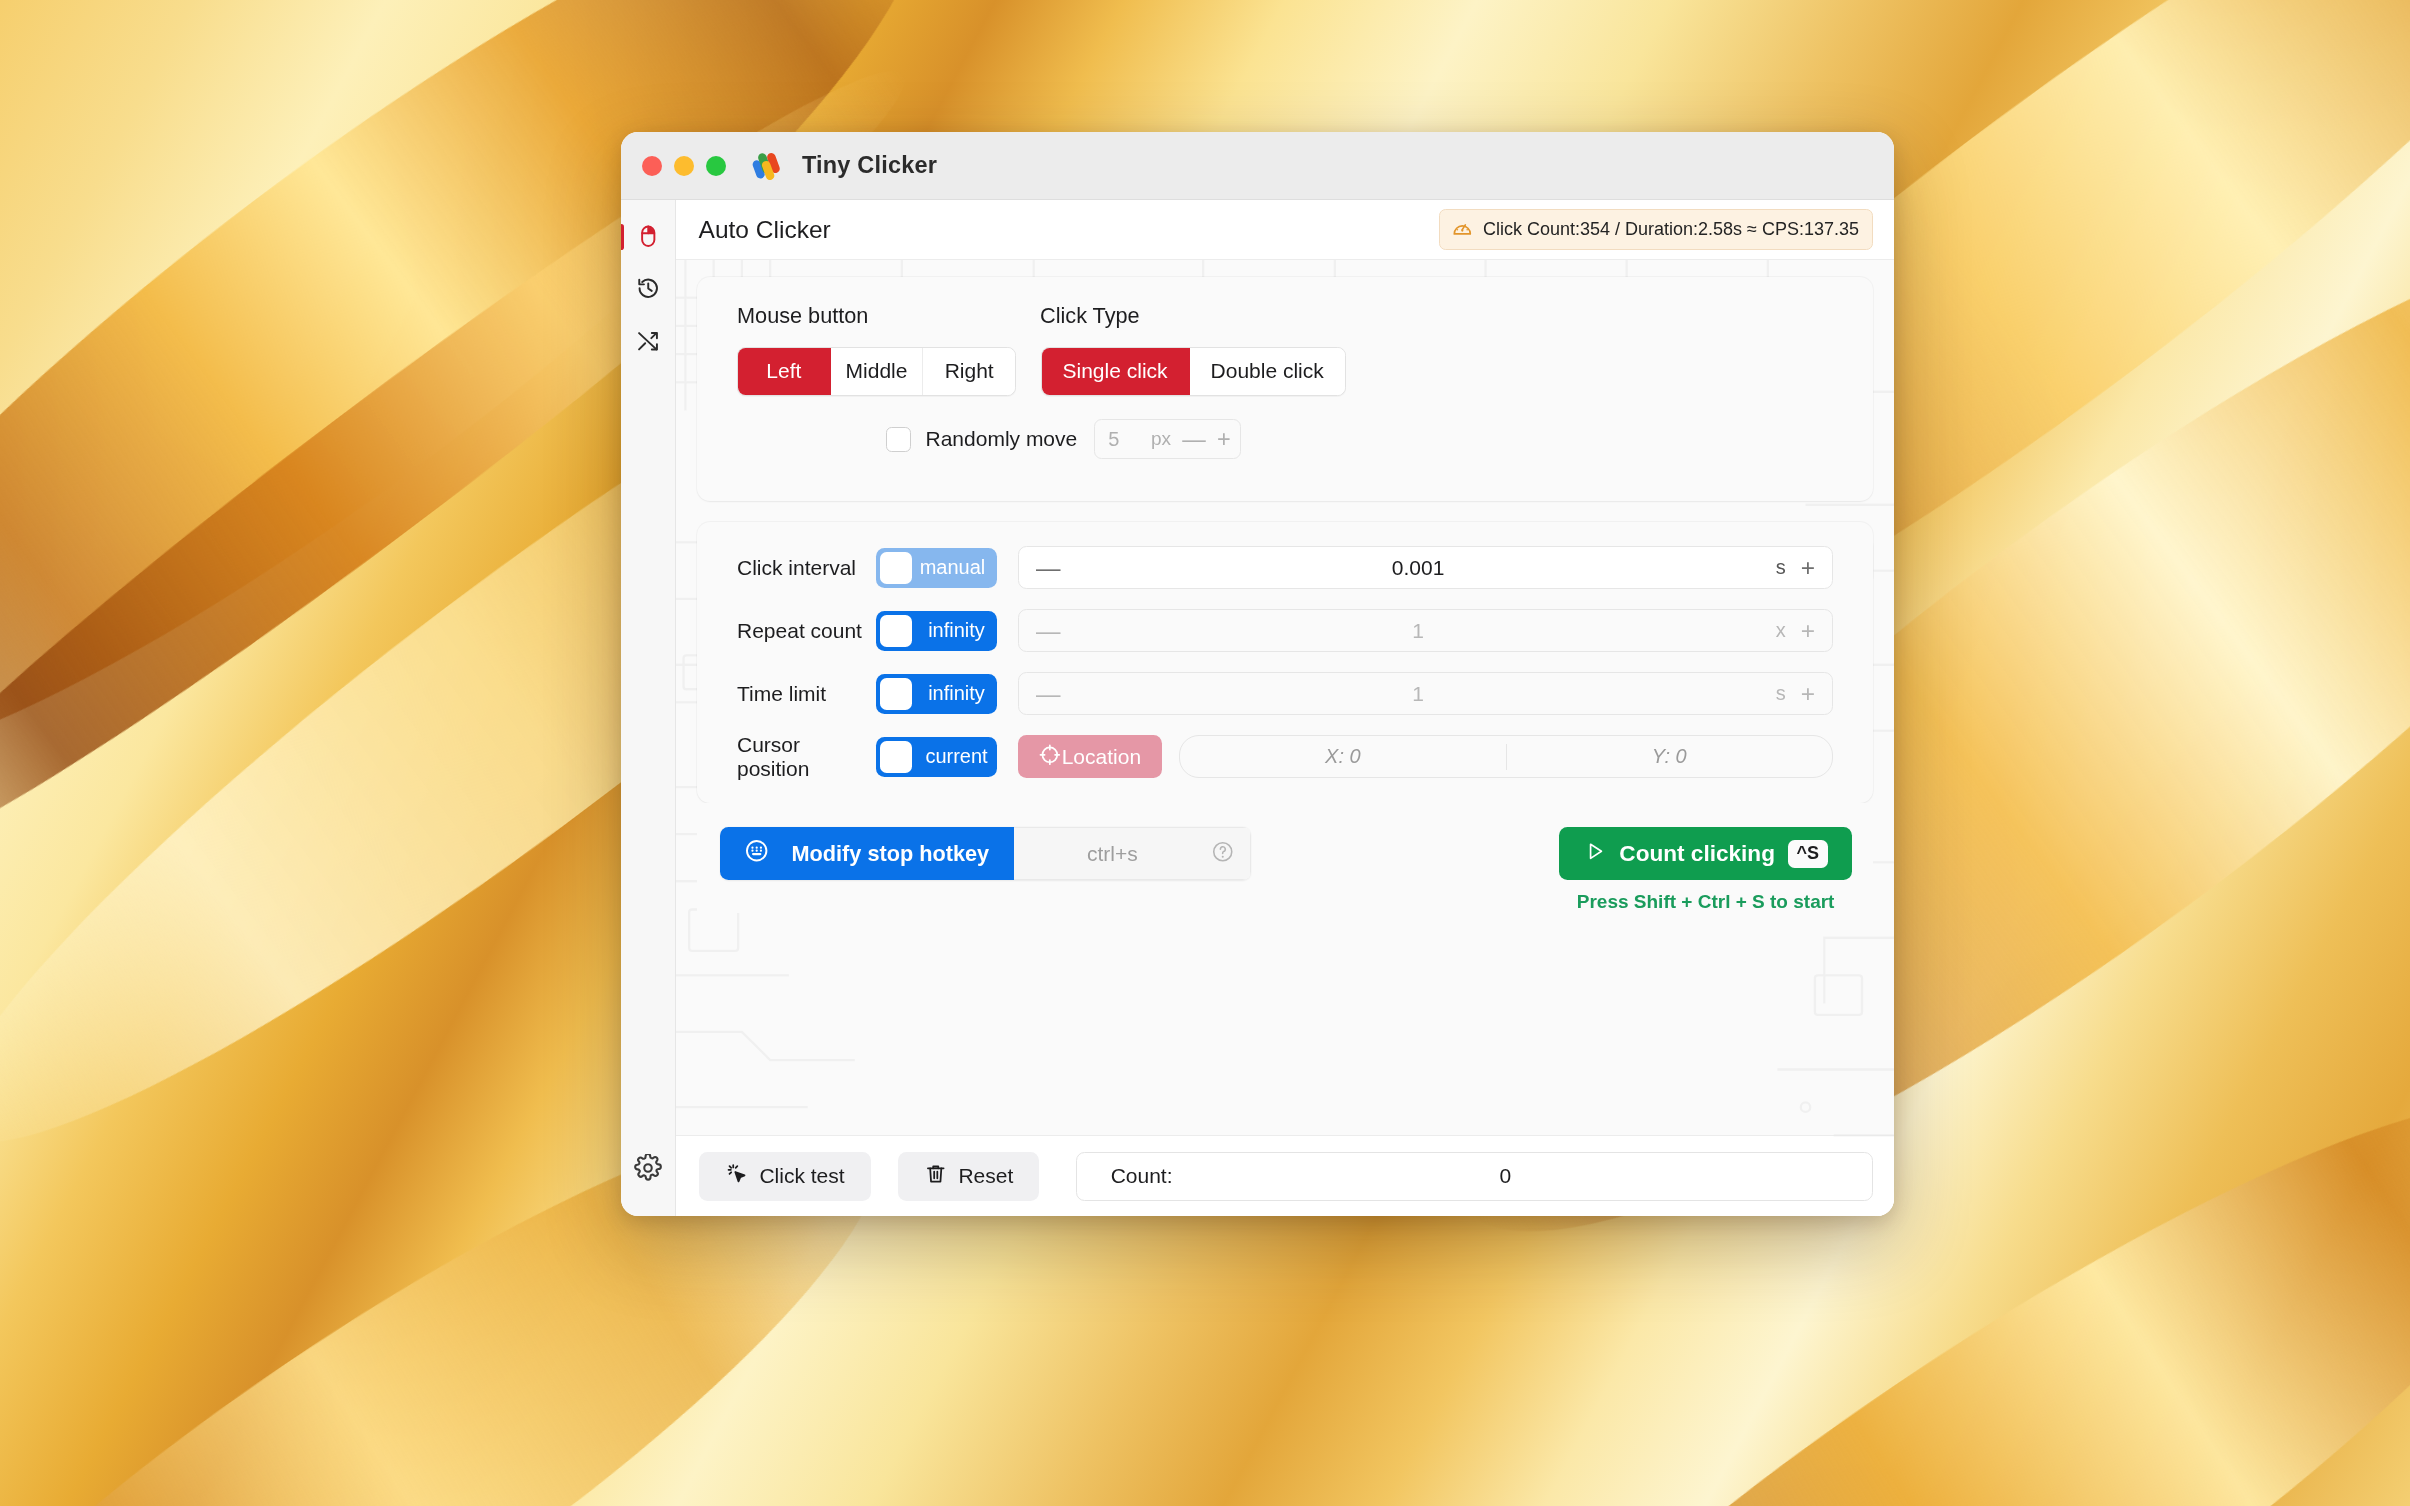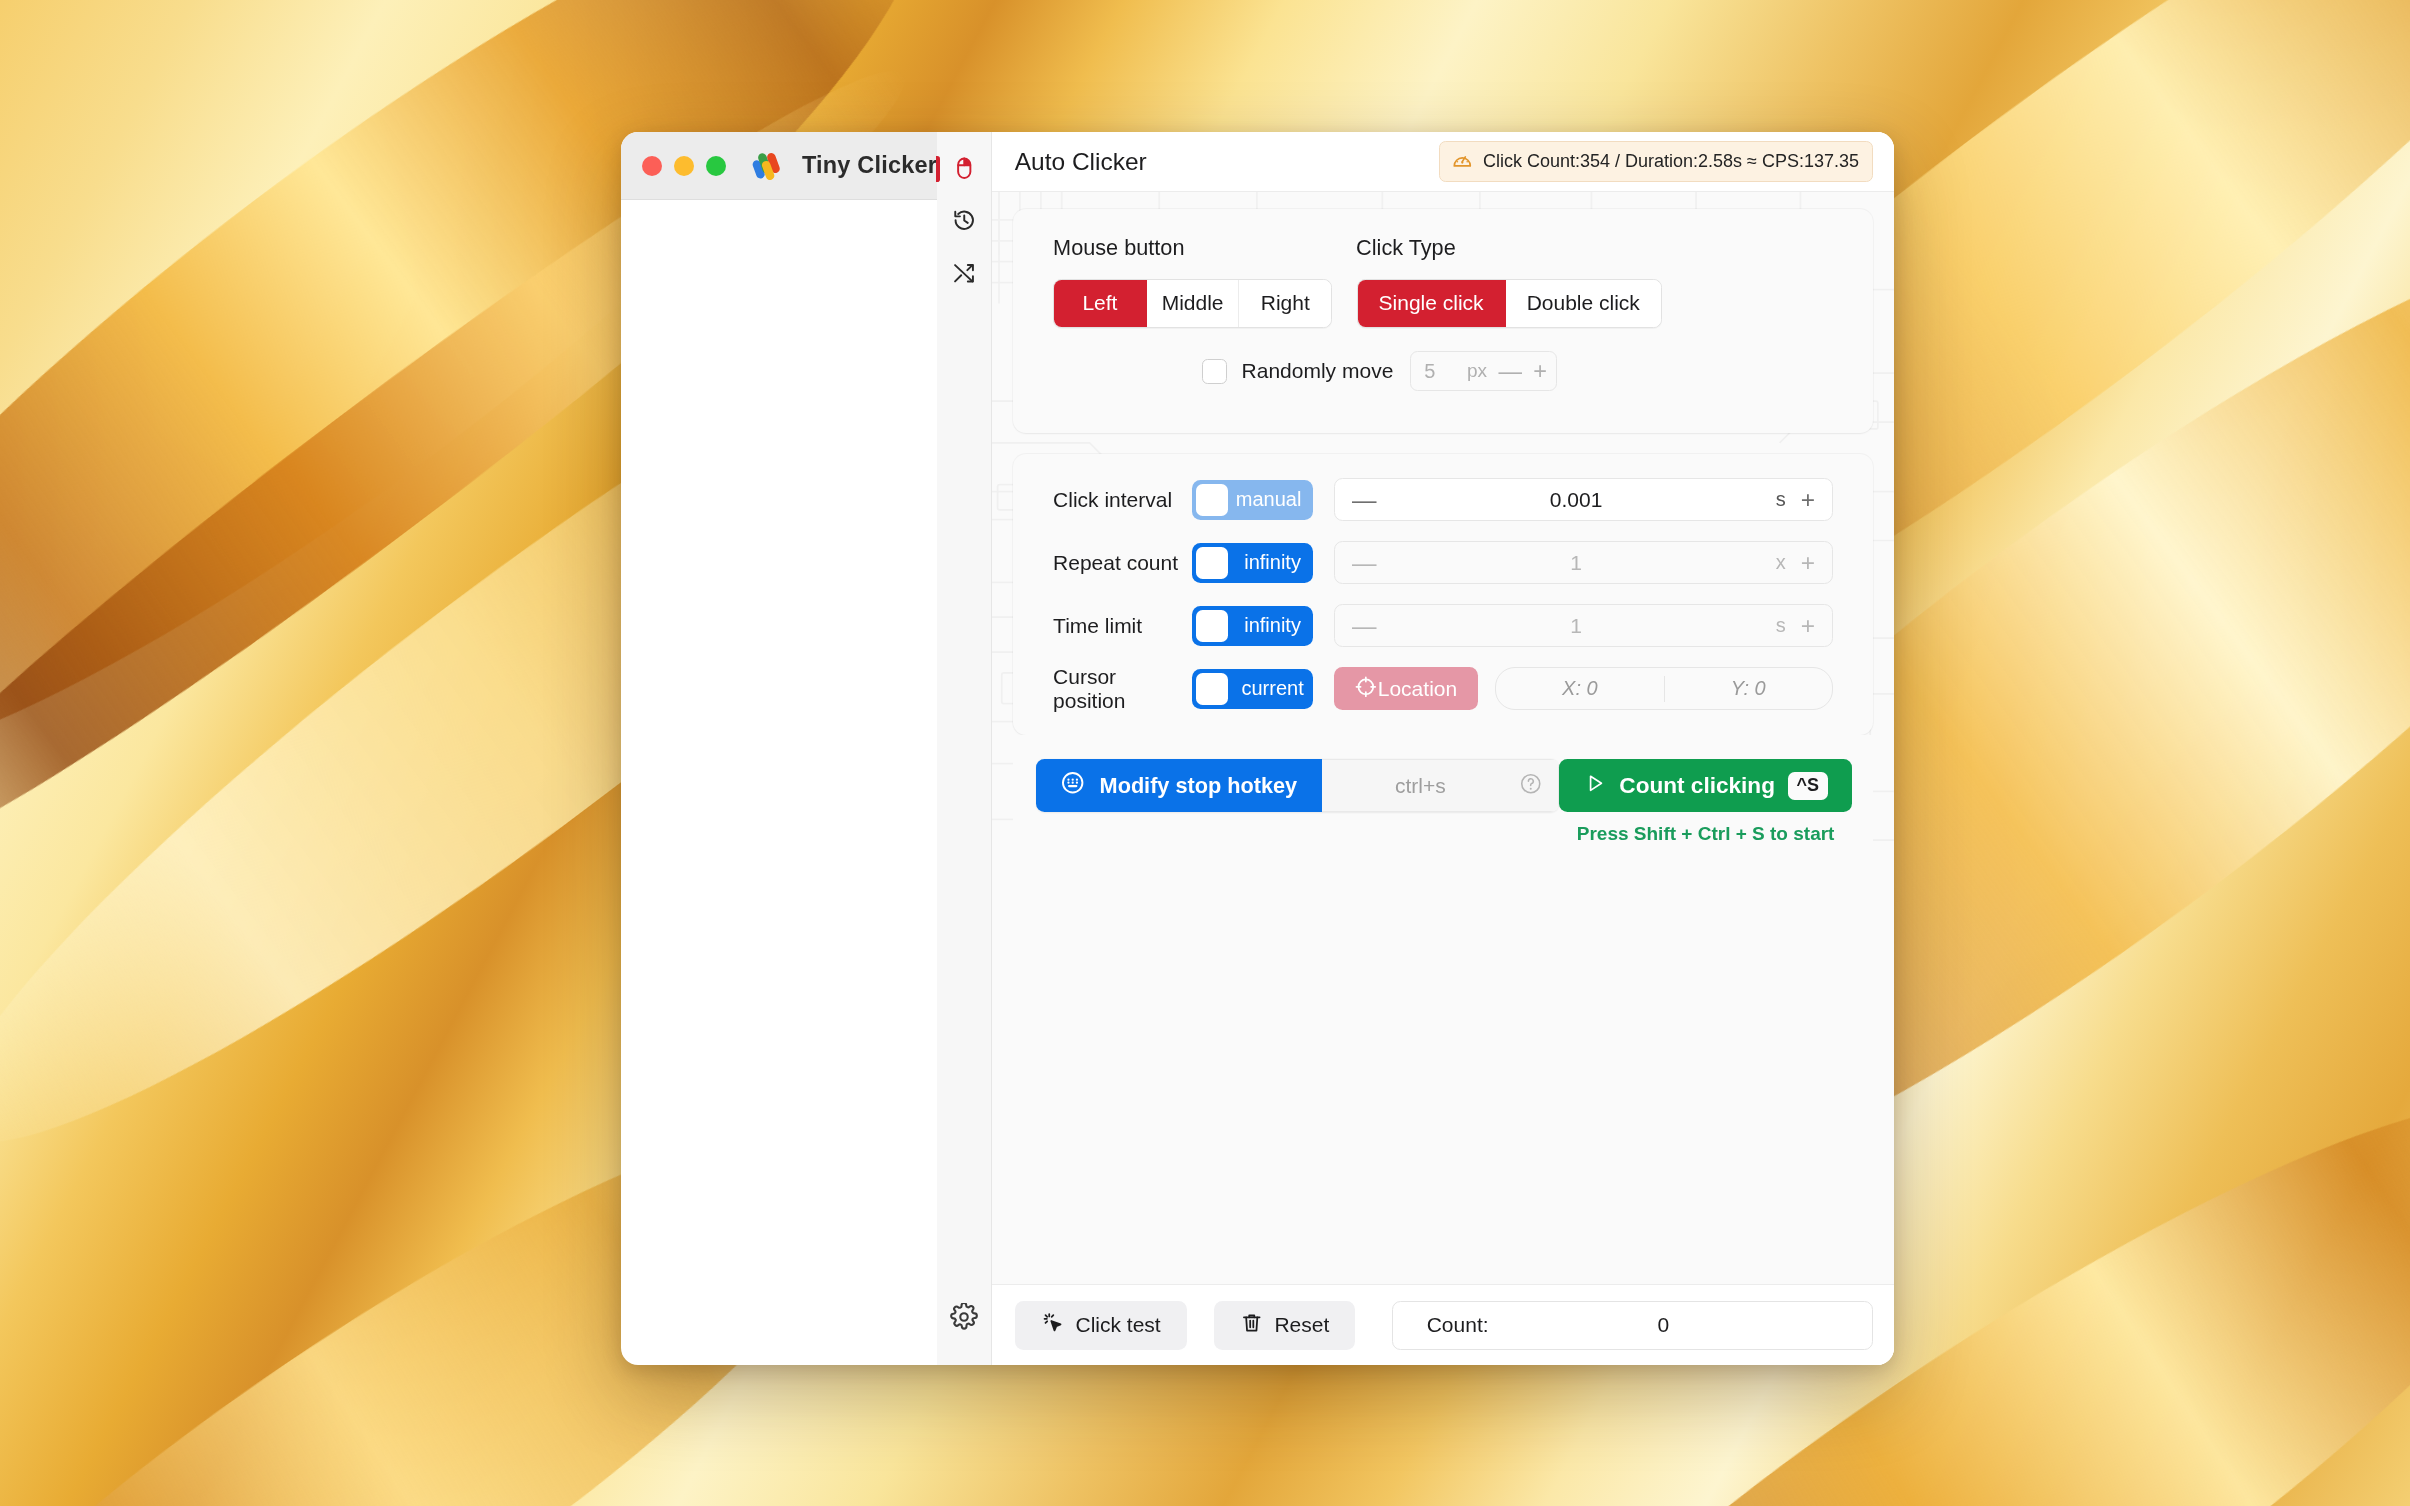--- a/index.html
+++ b/index.html
@@ -88,27 +88,27 @@
       rgba(252,220,136,0.9) 52%, rgba(232,168,52,0.7) 78%,
       rgba(140,66,10,0) 100%);
   }
 
   
   #window {
     position: absolute;
     left: 621px;
     top: 132px;
     width: 1273px;
-    height: 1233px;
+    height: 1084px;
     background: #ffffff;
     border-radius: 17px;
     box-shadow: 0 28px 75px rgba(60,30,0,0.30), 0 5.6px 19px rgba(60,30,0,0.18);
     overflow: hidden;
     display: flex;
-    flex-direction: row;
+    flex-direction: column;
   }
 
   
   #titlebar {
     height: 68px;
     min-height: 68px;
     background: #ececec;
     display: flex;
     align-items: center;
     padding: 0 0 0 21px;
@@ -398,21 +398,21 @@
   }
   #btn-modify-hotkey {
     background: #0a72e8;
     color: #fff;
     border: 0;
     font-family: inherit;
     font-size: 21.7px;
     font-weight: bold;
     display: flex;
     align-items: center;
-    gap: 14px;
+    gap: 22px;
     padding: 0 24.5px;
     cursor: pointer;
   }
   #hotkey-display {
     background: #f6f6f6;
     border: 0.9px solid #e9e9e9;
     border-left: 0;
     display: flex;
     align-items: center;
     width: 237px;

